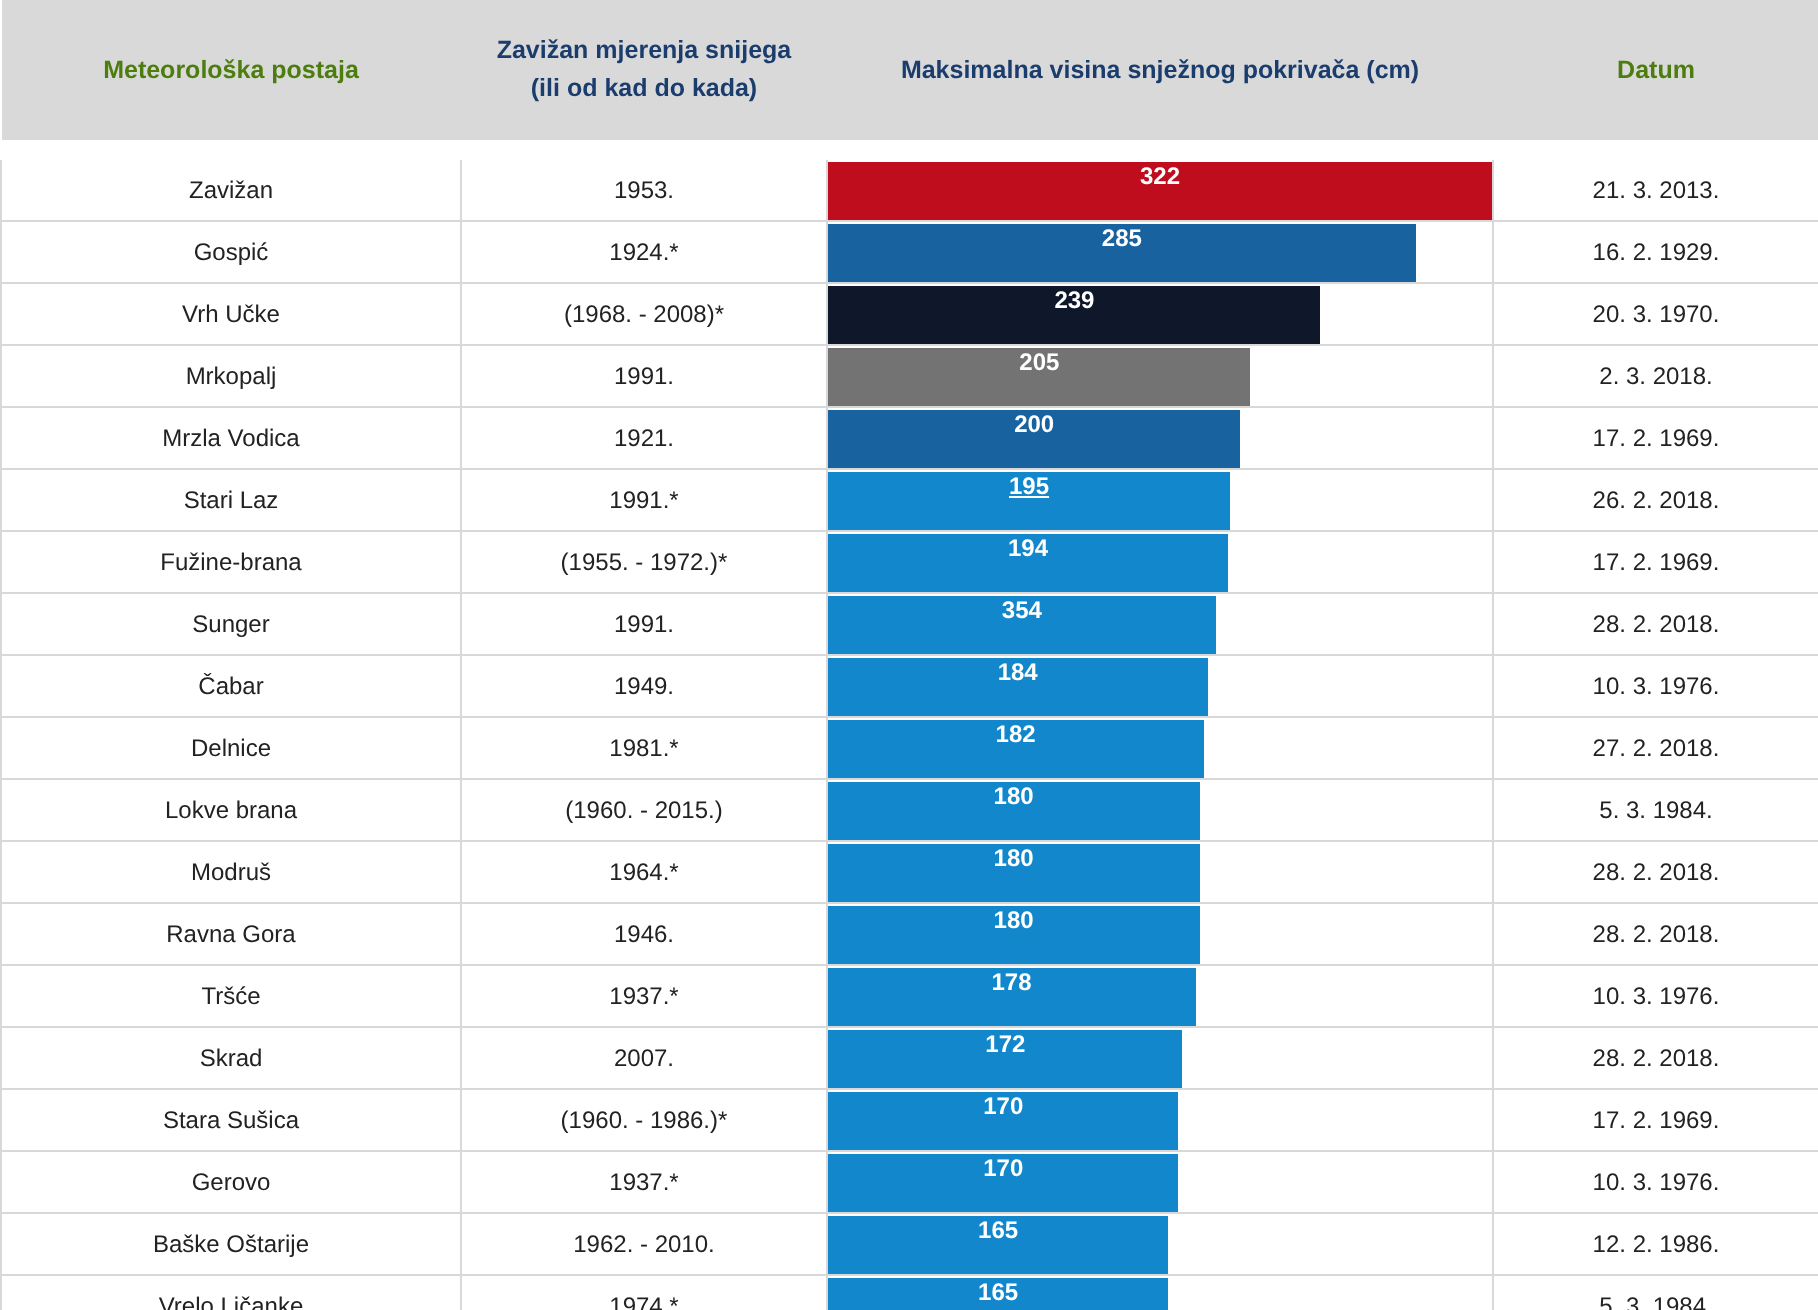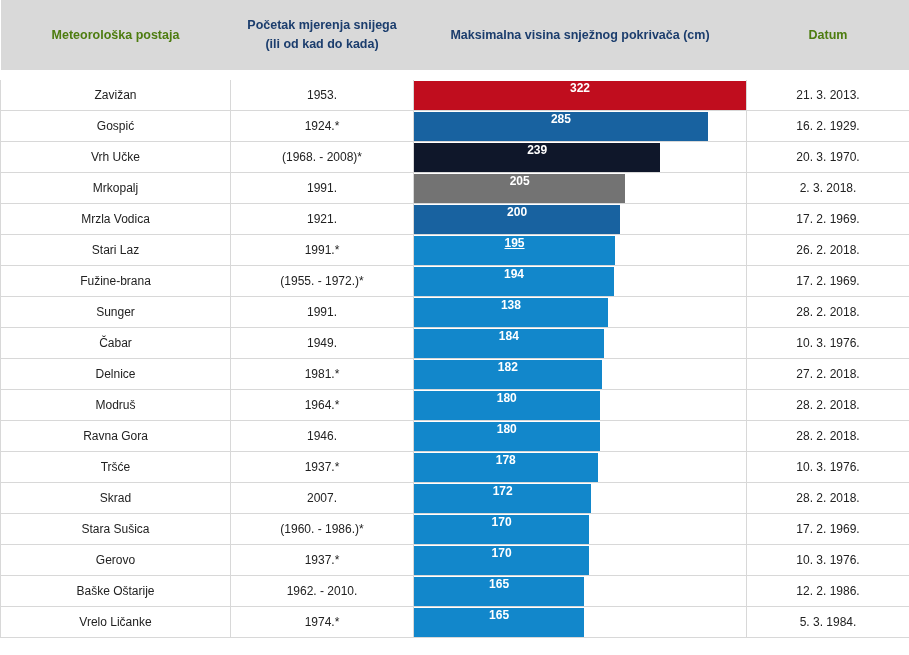--- a/index.html
+++ b/index.html
@@ -91,21 +91,21 @@
     <colgroup>
       <col class="c-station">
       <col class="c-period">
       <col class="c-bar">
       <col class="c-date">
     </colgroup>
     <thead>
       <tr>
         <th class="th-station">Meteorološka postaja</th>
         <th class="th-period">
-          <div>Početak mjerenja snijega</div>
+          <div>Zavižan mjerenja snijega</div>
           <div>(ili od kad do kada)</div>
         </th>
         <th class="th-max">Maksimalna visina snježnog pokrivača (cm)</th>
         <th class="th-date">Datum</th>
       </tr>
       <tr class="spacer-row">
         <td></td>
         <td></td>
         <td></td>
         <td></td>
@@ -180,21 +180,21 @@
               <span>194</span>
             </div>
           </td>
           <td class="cell-date">17. 2. 1969.</td>
         </tr>
         <tr>
           <td class="cell-station">Sunger</td>
           <td class="cell-period">1991.</td>
           <td class="cell-bar">
             <div class="bar sub" style="background: rgb(18, 135, 203); width: 58.3851%;">
-              <span>138</span>
+              <span>354</span>
             </div>
           </td>
           <td class="cell-date">28. 2. 2018.</td>
         </tr>
         <tr>
           <td class="cell-station">Čabar</td>
           <td class="cell-period">1949.</td>
           <td class="cell-bar">
             <div class="bar sub" style="background: rgb(18, 135, 203); width: 57.1429%;">
               <span>184</span>
@@ -204,20 +204,30 @@
         </tr>
         <tr>
           <td class="cell-station">Delnice</td>
           <td class="cell-period">1981.*</td>
           <td class="cell-bar">
             <div class="bar sub" style="background: rgb(18, 135, 203); width: 56.5217%;">
               <span>182</span>
             </div>
           </td>
           <td class="cell-date">27. 2. 2018.</td>
+        </tr>
+        <tr>
+          <td class="cell-station">Lokve brana</td>
+          <td class="cell-period">(1960. - 2015.)</td>
+          <td class="cell-bar">
+            <div class="bar sub" style="background: rgb(18, 135, 203); width: 55.9006%;">
+              <span>180</span>
+            </div>
+          </td>
+          <td class="cell-date">5. 3. 1984.</td>
         </tr>
         <tr>
           <td class="cell-station">Modruš</td>
           <td class="cell-period">1964.*</td>
           <td class="cell-bar">
             <div class="bar sub" style="background: rgb(18, 135, 203); width: 55.9006%;">
               <span>180</span>
             </div>
           </td>
           <td class="cell-date">28. 2. 2018.</td>

